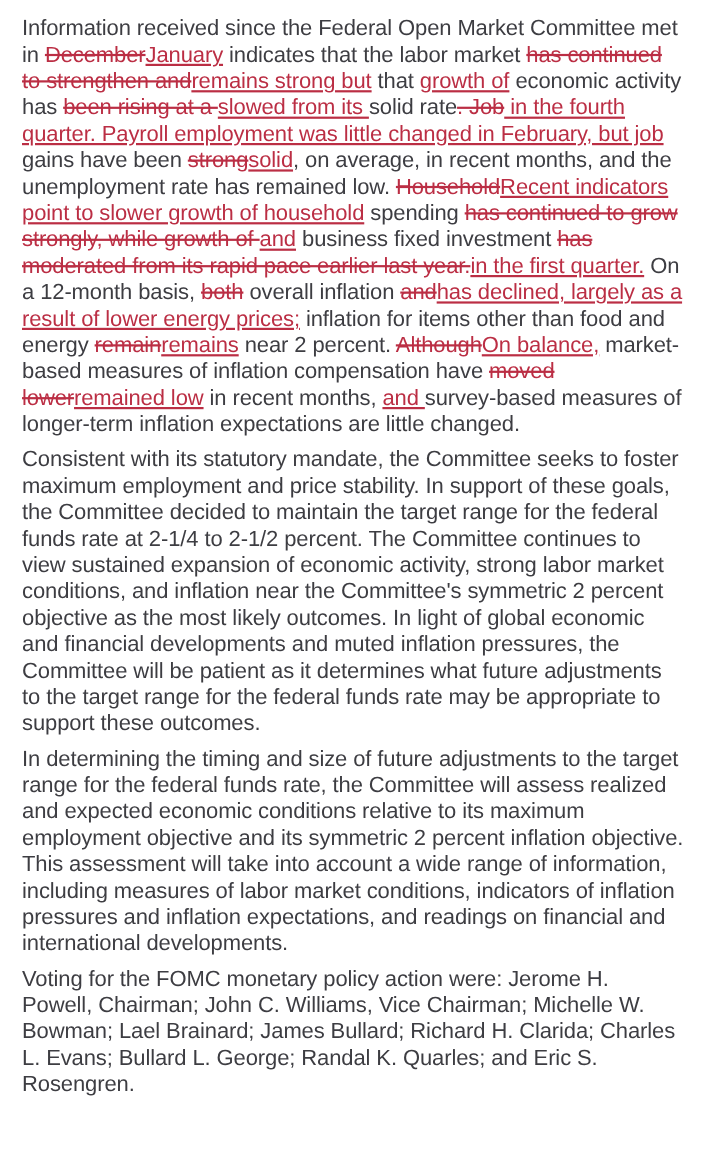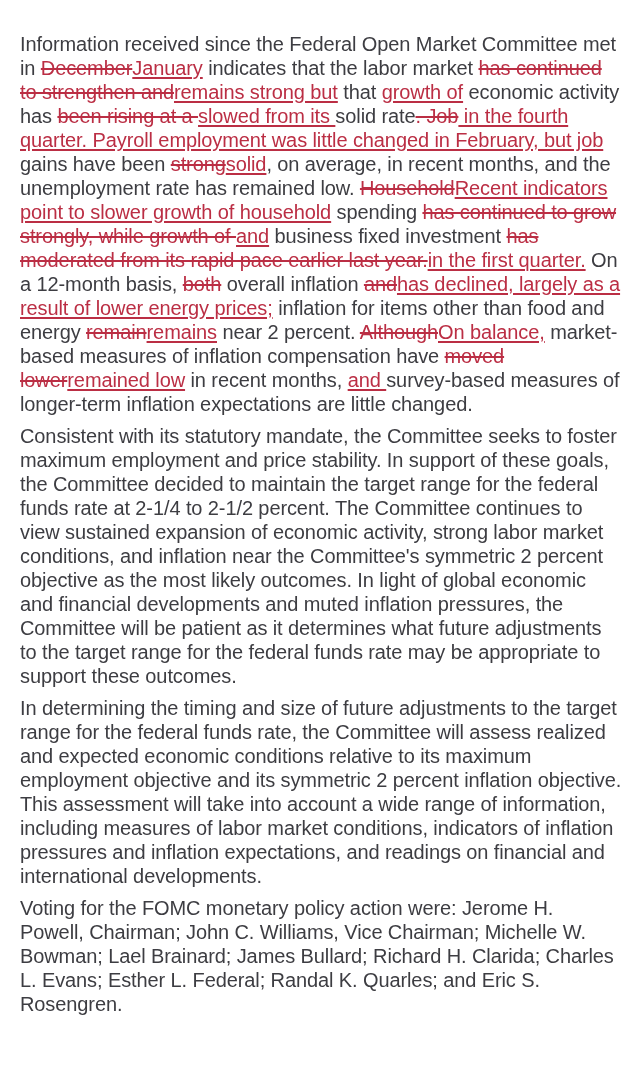--- a/index.html
+++ b/index.html
@@ -12,21 +12,21 @@
   body { background: var(--paper); }
   .page {
     position: relative;
     width: 640px;
     height: 1068px;
     background: var(--paper);
     overflow: hidden;
     font-family: "Liberation Sans", "DejaVu Sans", sans-serif;
   }
   .doc {
-    padding: 32px 18px 0 20px;
+    padding: 14px 18px 0 20px;
     color: var(--ink);
     font-size: 20px;
     line-height: 24px;
     font-weight: 400;
     letter-spacing: -0.1px;
   }
   .para {
     margin: 0 0 8px 0;
   }
   .run-normal {
@@ -47,15 +47,15 @@
   }
 </style>
 </head>
 <body>
 
 <div class="page">
   <div class="doc">
       <p class="para"><span class="run-normal">Information received since the Federal Open Market Committee met in </span><span class="run-del">December</span><span class="run-ins">January</span><span class="run-normal"> indicates that the labor market </span><span class="run-del">has continued to strengthen and</span><span class="run-ins">remains strong but</span><span class="run-normal"> that </span><span class="run-ins">growth of</span><span class="run-normal"> economic activity has </span><span class="run-del">been rising at a </span><span class="run-ins">slowed from its </span><span class="run-normal">solid rate</span><span class="run-del">. Job</span><span class="run-ins"> in the fourth quarter. Payroll employment was little changed in February, but job</span><span class="run-normal"> gains have been </span><span class="run-del">strong</span><span class="run-ins">solid</span><span class="run-normal">, on average, in recent months, and the unemployment rate has remained low. </span><span class="run-del">Household</span><span class="run-ins">Recent indicators point to slower growth of household</span><span class="run-normal"> spending </span><span class="run-del">has continued to grow strongly, while growth of </span><span class="run-ins">and</span><span class="run-normal"> business fixed investment </span><span class="run-del">has moderated from its rapid pace earlier last year.</span><span class="run-ins">in the first quarter.</span><span class="run-normal"> On a 12-month basis, </span><span class="run-del">both</span><span class="run-normal"> overall inflation </span><span class="run-del">and</span><span class="run-ins">has declined, largely as a result of lower energy prices;</span><span class="run-normal"> inflation for items other than food and energy </span><span class="run-del">remain</span><span class="run-ins">remains</span><span class="run-normal"> near 2 percent. </span><span class="run-del">Although</span><span class="run-ins">On balance,</span><span class="run-normal"> market-based measures of inflation compensation have </span><span class="run-del">moved lower</span><span class="run-ins">remained low</span><span class="run-normal"> in recent months, </span><span class="run-ins">and </span><span class="run-normal">survey-based measures of longer-term inflation expectations are little changed.</span></p>
       <p class="para"><span class="run-normal">Consistent with its statutory mandate, the Committee seeks to foster maximum employment and price stability. In support of these goals, the Committee decided to maintain the target range for the federal funds rate at 2-1/4 to 2-1/2 percent. The Committee continues to view sustained expansion of economic activity, strong labor market conditions, and inflation near the Committee's symmetric 2 percent objective as the most likely outcomes. In light of global economic and financial developments and muted inflation pressures, the Committee will be patient as it determines what future adjustments to the target range for the federal funds rate may be appropriate to support these outcomes.</span></p>
       <p class="para"><span class="run-normal">In determining the timing and size of future adjustments to the target range for the federal funds rate, the Committee will assess realized and expected economic conditions relative to its maximum employment objective and its symmetric 2 percent inflation objective. This assessment will take into account a wide range of information, including measures of labor market conditions, indicators of inflation pressures and inflation expectations, and readings on financial and international developments.</span></p>
-      <p class="para"><span class="run-normal">Voting for the FOMC monetary policy action were: Jerome H. Powell, Chairman; John C. Williams, Vice Chairman; Michelle W. Bowman; Lael Brainard; James Bullard; Richard H. Clarida; Charles L. Evans; Esther L. Federal; Randal K. Quarles; and Eric S. Rosengren.</span></p>
+      <p class="para"><span class="run-normal">Voting for the FOMC monetary policy action were: Jerome H. Powell, Chairman; John C. Williams, Vice Chairman; Michelle W. Bowman; Lael Brainard; James Bullard; Richard H. Clarida; Charles L. Evans; Bullard L. George; Randal K. Quarles; and Eric S. Rosengren.</span></p>
     </div>
 </div>
 
 </body></html>

